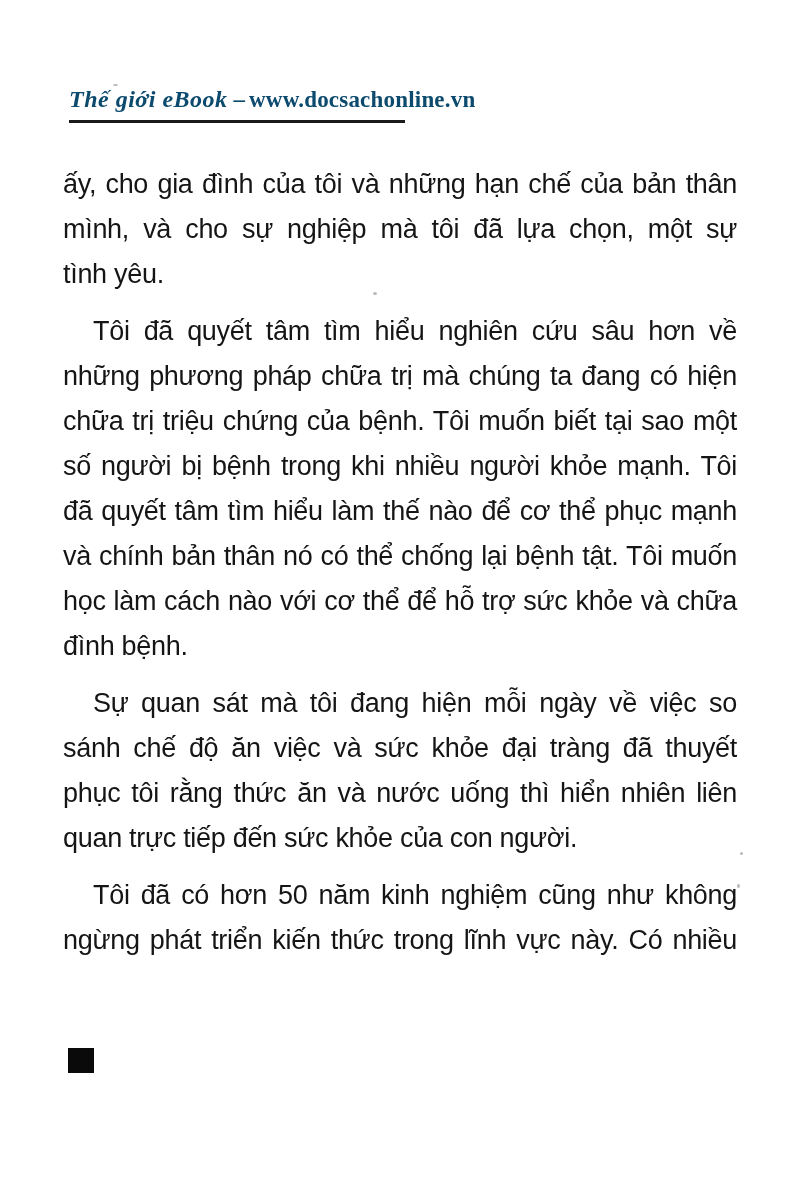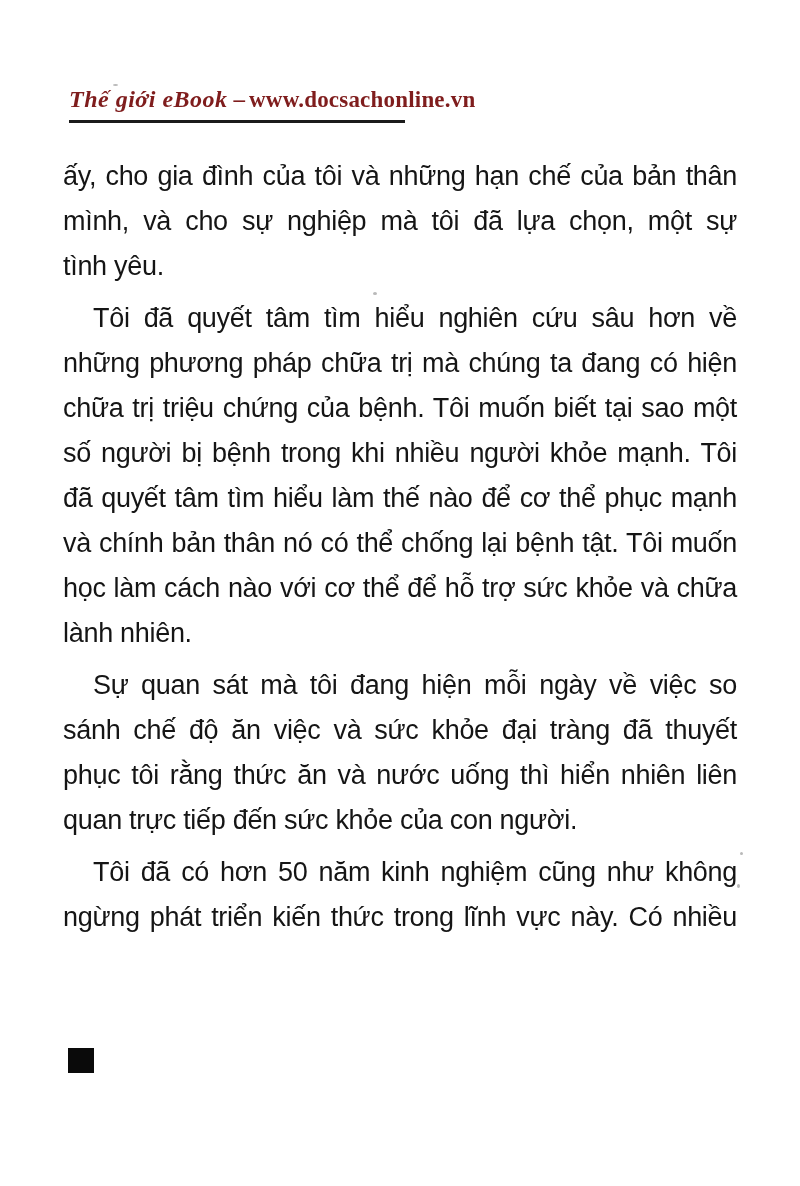--- a/index.html
+++ b/index.html
@@ -25,21 +25,21 @@
     position: absolute;
     left: 69px;
     top: 86px;
     width: 336px;
     padding-bottom: 7px;
     border-bottom: 3px solid #1b1b1b;
     white-space: nowrap;
     font-family: "Liberation Serif", "DejaVu Serif", serif;
     font-weight: bold;
     font-size: 23px;
-    color: #7f1d1d;
+    color: #0c4a6e;
   }
   .brand {
     font-style: italic;
     font-size: 24px;
     letter-spacing: 0.5px;
   }
   .header .sep {
     font-style: normal;
     padding: 0 4px 0 6px;
   }
@@ -48,21 +48,21 @@
     letter-spacing: 0.2px;
   }
   
   .body-text {
     position: absolute;
     left: 63px;
     top: 150px;
     width: 674px;
   }
   .paragraph {
-    margin: 4px 0 7px 0;
+    margin: 12px 0 7px 0;
     padding: 0;
   }
   .line {
     font-size: 27px;
     line-height: 45px;
     letter-spacing: -0.3px;
     color: #151515;
     text-align: justify;
     text-align-last: justify;
     white-space: normal;
@@ -109,21 +109,21 @@
         <div class="line last-free">tình yêu.</div>
       </div>
       <div class="paragraph">
         <div class="line first-indented">Tôi đã quyết tâm tìm hiểu nghiên cứu sâu hơn về</div>
         <div class="line">những phương pháp chữa trị mà chúng ta đang có hiện</div>
         <div class="line">chữa trị triệu chứng của bệnh. Tôi muốn biết tại sao một</div>
         <div class="line">số người bị bệnh trong khi nhiều người khỏe mạnh. Tôi</div>
         <div class="line">đã quyết tâm tìm hiểu làm thế nào để cơ thể phục mạnh</div>
         <div class="line">và chính bản thân nó có thể chống lại bệnh tật. Tôi muốn</div>
         <div class="line">học làm cách nào với cơ thể để hỗ trợ sức khỏe và chữa</div>
-        <div class="line last-free">lành nhiên.</div>
+        <div class="line last-free">đình bệnh.</div>
       </div>
       <div class="paragraph">
         <div class="line first-indented">Sự quan sát mà tôi đang hiện mỗi ngày về việc so</div>
         <div class="line">sánh chế độ ăn việc và sức khỏe đại tràng đã thuyết</div>
         <div class="line">phục tôi rằng thức ăn và nước uống thì hiển nhiên liên</div>
         <div class="line last-free">quan trực tiếp đến sức khỏe của con người.</div>
       </div>
       <div class="paragraph">
         <div class="line first-indented">Tôi đã có hơn 50 năm kinh nghiệm cũng như không</div>
         <div class="line">ngừng phát triển kiến thức trong lĩnh vực này. Có nhiều</div>

